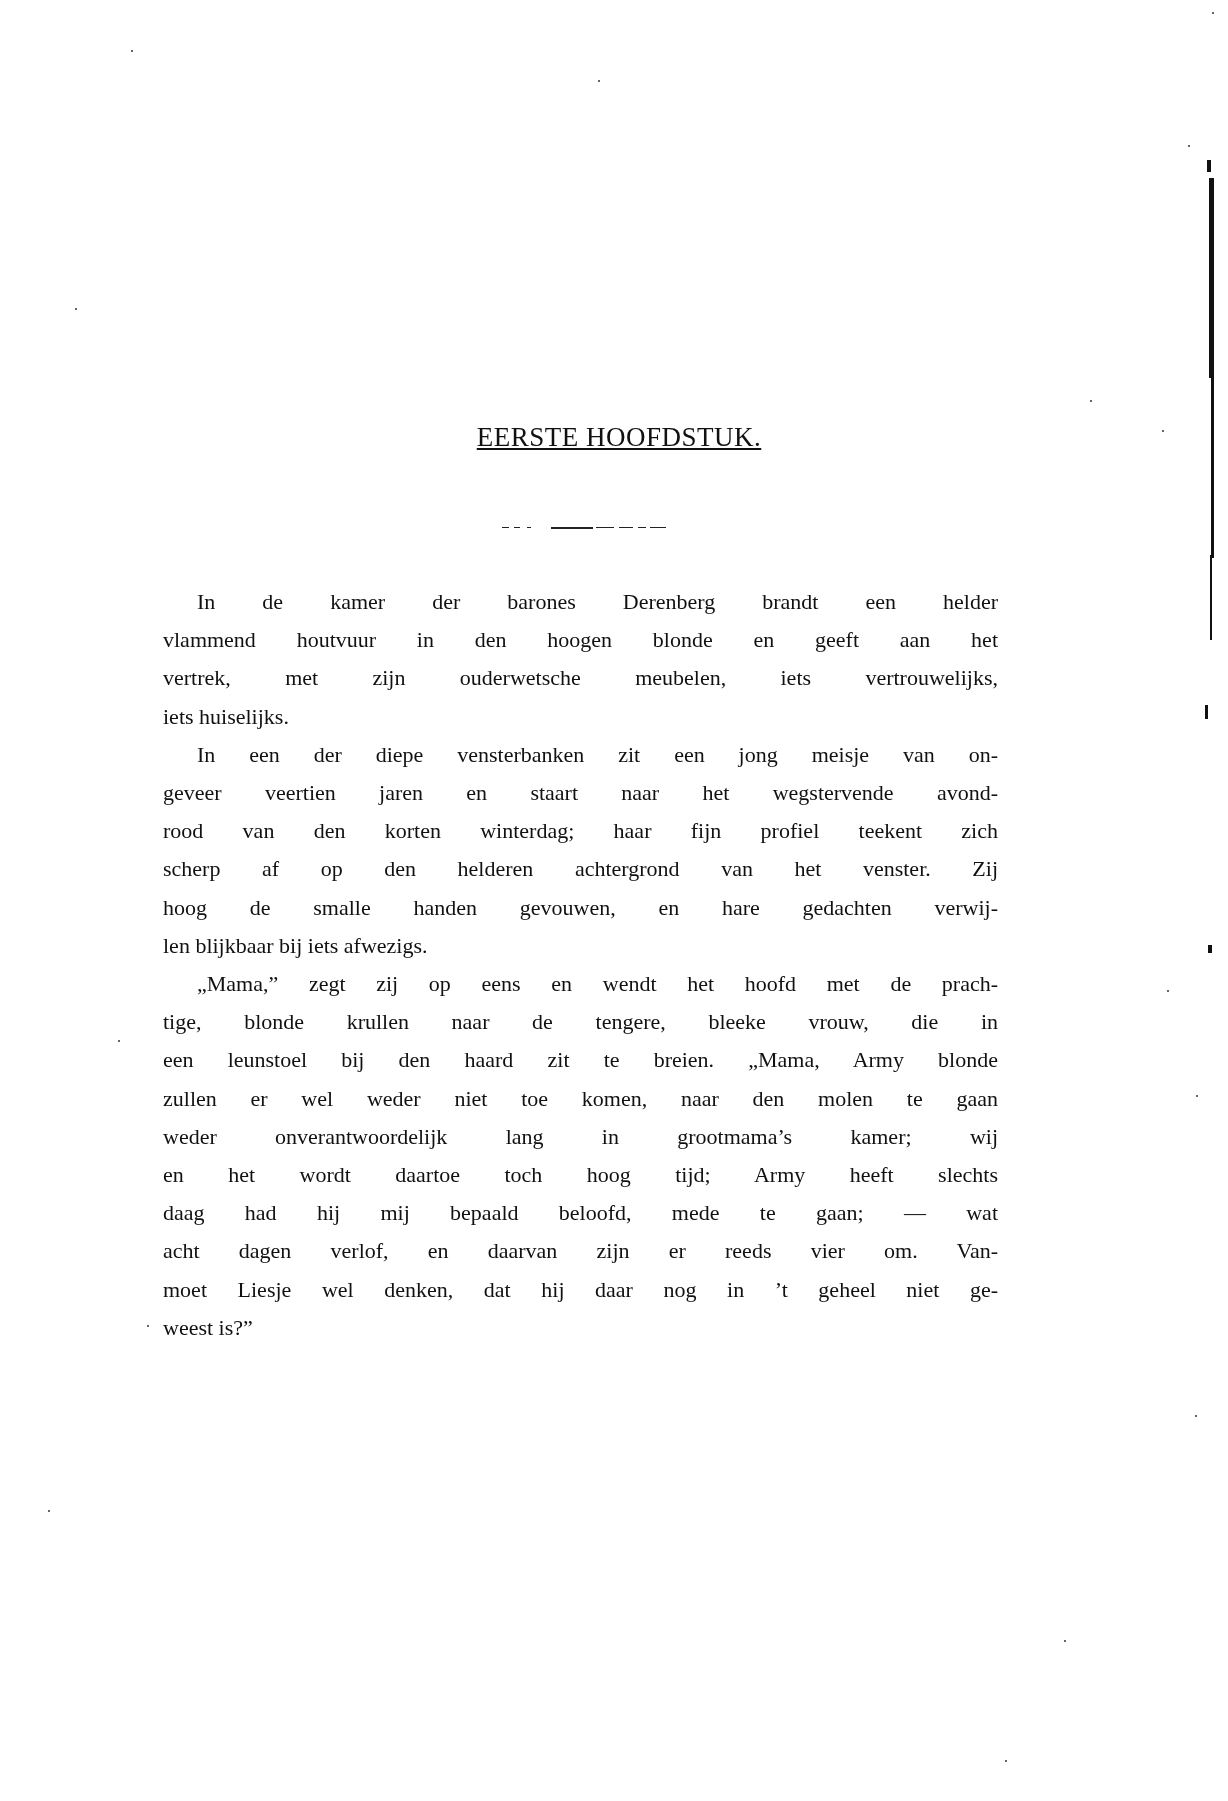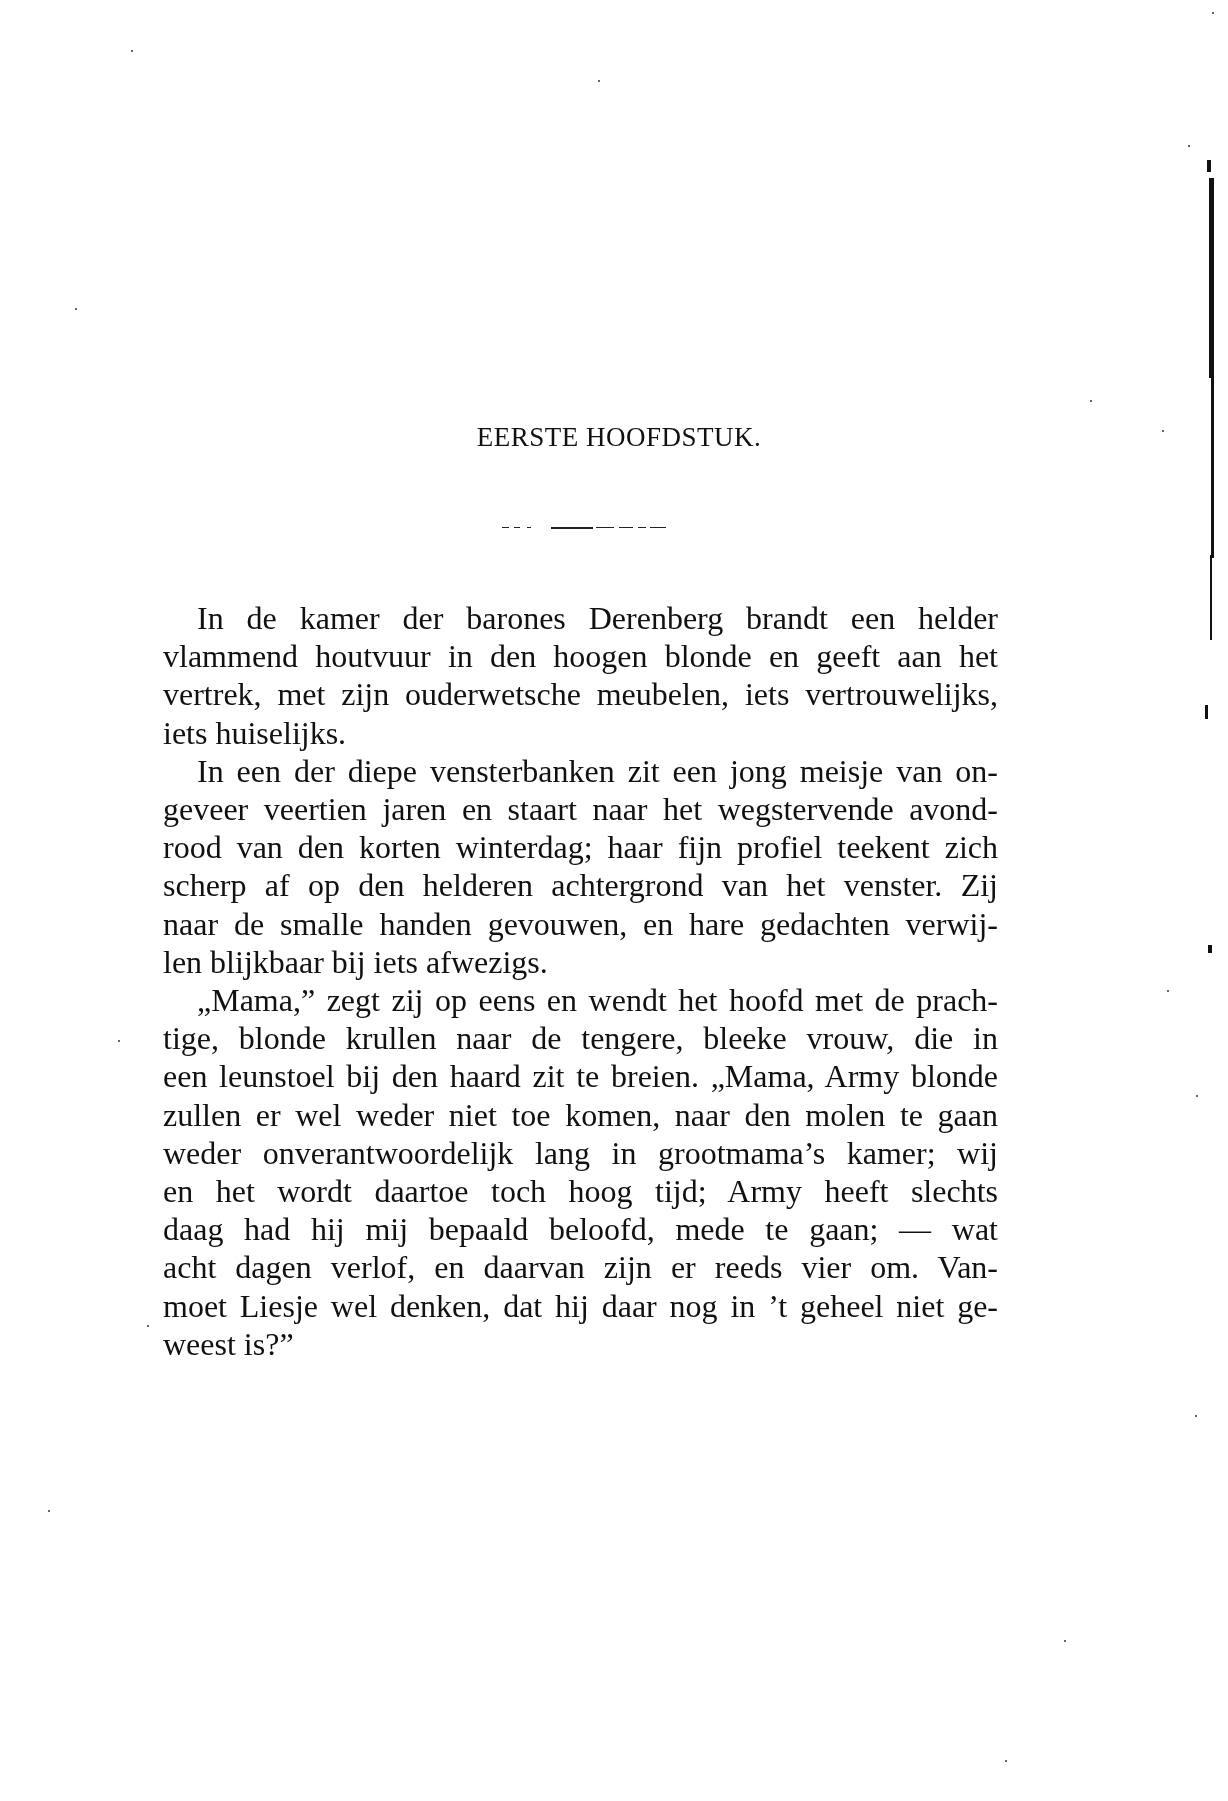--- a/index.html
+++ b/index.html
@@ -1,27 +1,27 @@
 <!DOCTYPE html>
 <html><head>
 <meta charset="utf-8">
 <style>
   html, body { margin: 0; padding: 0; background: #ffffff; }
   body { width: 1228px; height: 1801px; position: relative; overflow: hidden; }
   .page { position: absolute; left: 0; top: 0; width: 1228px; height: 1801px; background: #fff; }
   .title {
     position: absolute; left: 0; width: 1228px; top: 422px; text-align: center;
     font-family: "Liberation Serif", "DejaVu Serif", serif; font-size: 27px; letter-spacing: 0.5px;
-    color: #111; padding-left: 10px; box-sizing: border-box;
+    color: #111; padding-left: 10px; box-sizing: border-box; text-decoration: underline;
   }
   .rule { position: absolute; top: 527px; height: 1px; background: #222; }
   .text {
     position: absolute; left: 163px; top: 583px; width: 835px;
-    font-family: "Liberation Serif", "DejaVu Serif", serif; font-size: 32px; line-height: 38.2px;
-    color: #111; text-align: justify; margin-top: 16px;
+    font-family: "Liberation Serif", "DejaVu Serif", serif; font-size: 22px; line-height: 38.2px;
+    color: #111; text-align: justify;
   }
   .para { margin: 0; text-indent: 34px; }
   .line { display: block; text-align: justify; text-align-last: justify; white-space: nowrap; }
   .line.last { text-align-last: left; }
   .para .line:first-child { padding-left: 34px; }
   .para { text-indent: 0; }
   .artifact { position: absolute; background: #111; }
   .dot { position: absolute; width: 2px; height: 2px; background: #333; border-radius: 1px; }
 </style>
 </head>
@@ -47,21 +47,21 @@
       <span class="line">In de kamer der barones Derenberg brandt een helder</span>
       <span class="line">vlammend houtvuur in den hoogen blonde en geeft aan het</span>
       <span class="line">vertrek, met zijn ouderwetsche meubelen, iets vertrouwelijks,</span>
       <span class="line last">iets huiselijks.</span>
     </div>
     <div class="para">
       <span class="line">In een der diepe vensterbanken zit een jong meisje van on-</span>
       <span class="line">geveer veertien jaren en staart naar het wegstervende avond-</span>
       <span class="line">rood van den korten winterdag; haar fijn profiel teekent zich</span>
       <span class="line">scherp af op den helderen achtergrond van het venster. Zij</span>
-      <span class="line">naar de smalle handen gevouwen, en hare gedachten verwij-</span>
+      <span class="line">hoog de smalle handen gevouwen, en hare gedachten verwij-</span>
       <span class="line last">len blijkbaar bij iets afwezigs.</span>
     </div>
     <div class="para">
       <span class="line">„Mama,” zegt zij op eens en wendt het hoofd met de prach-</span>
       <span class="line">tige, blonde krullen naar de tengere, bleeke vrouw, die in</span>
       <span class="line">een leunstoel bij den haard zit te breien. „Mama, Army blonde</span>
       <span class="line">zullen er wel weder niet toe komen, naar den molen te gaan</span>
       <span class="line">weder onverantwoordelijk lang in grootmama’s kamer; wij</span>
       <span class="line">en het wordt daartoe toch hoog tijd; Army heeft slechts</span>
       <span class="line">daag had hij mij bepaald beloofd, mede te gaan; — wat</span>

